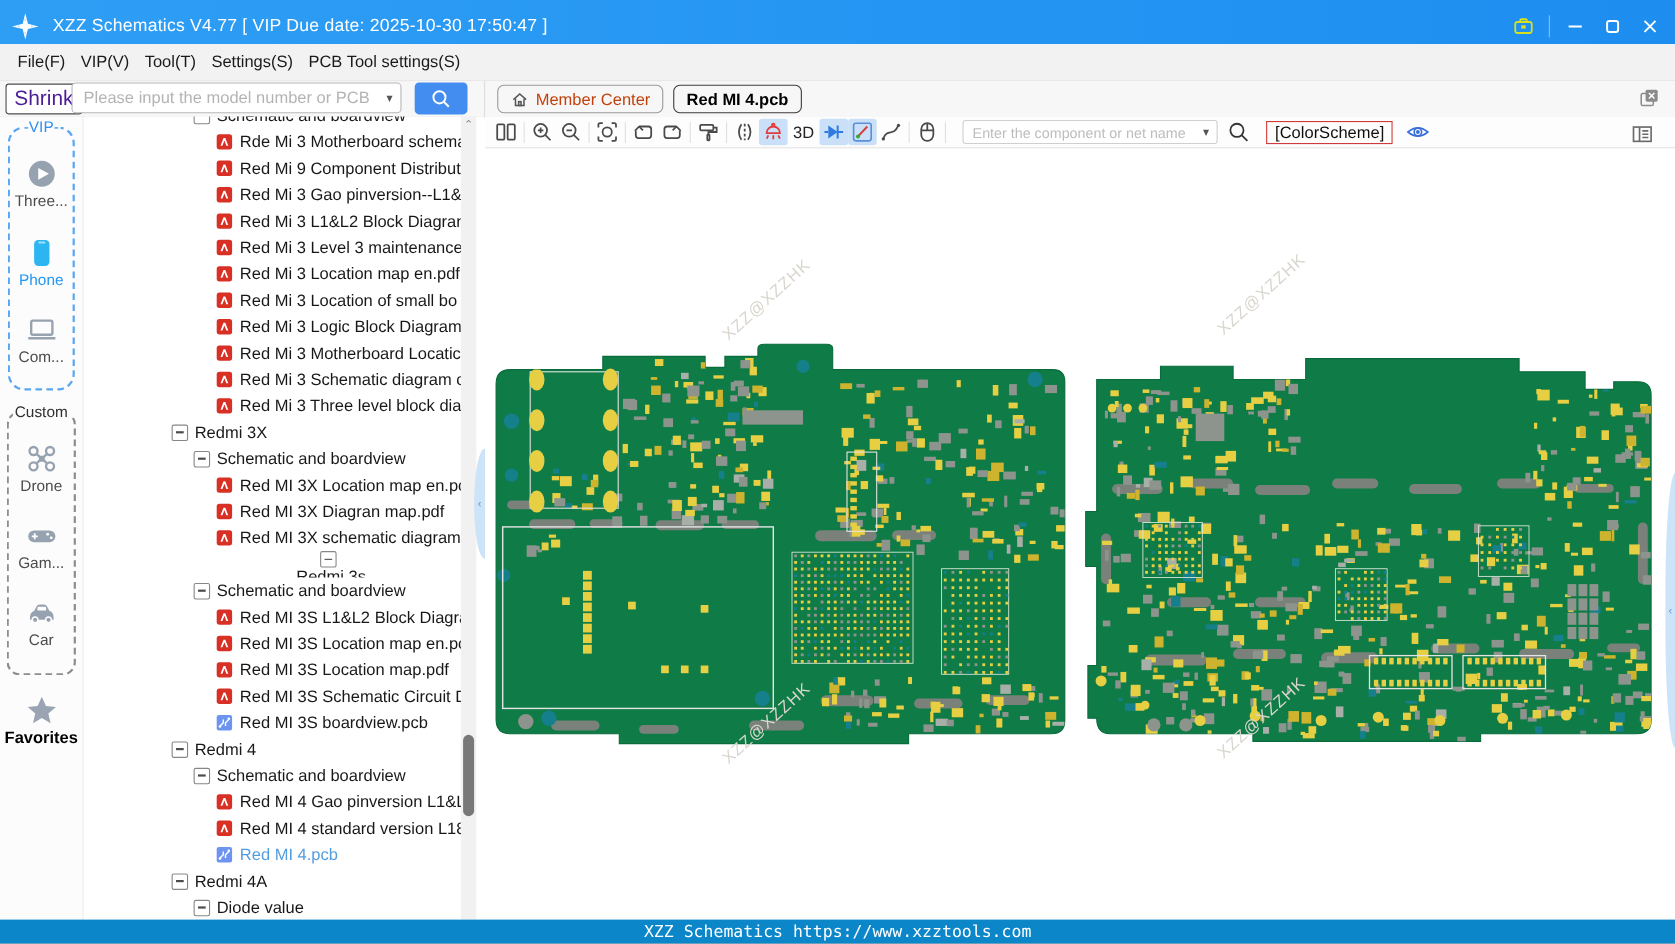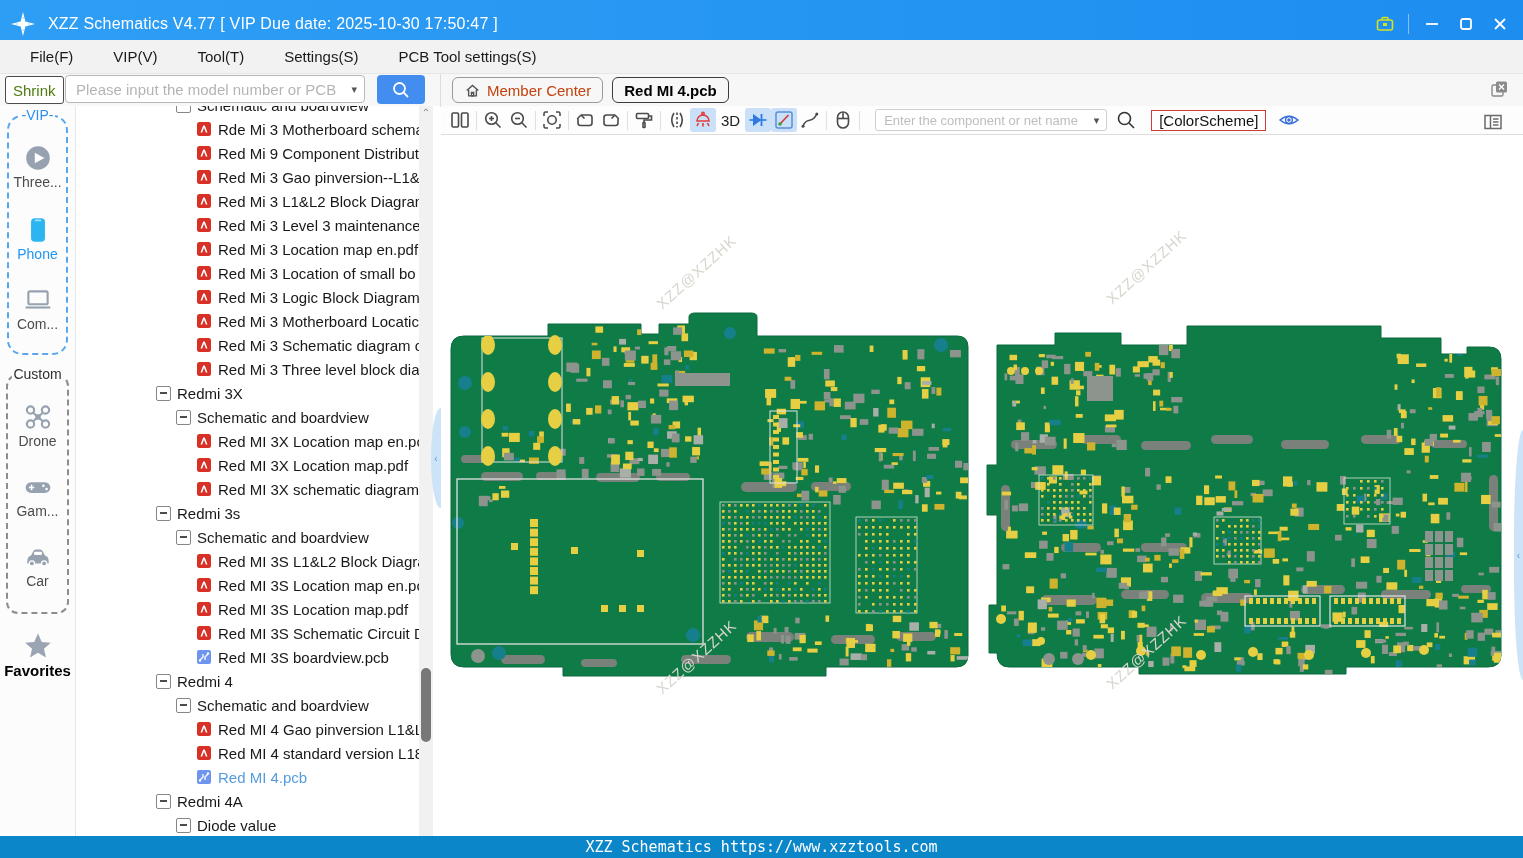--- a/index.html
+++ b/index.html
@@ -8,26 +8,26 @@
   
   .titlebar{position:absolute;left:0;top:0;right:0;height:47px;background:linear-gradient(90deg,#2e9ef5,#1d8ef0);
             display:flex;align-items:center;color:#fff;}
   .appicon{margin-left:10px;width:26px;height:26px;flex:0 0 auto;}
   .apptitle{margin-left:12px;font-size:16px;letter-spacing:.2px;}
   .titctrl{margin-left:auto;display:flex;align-items:center;height:100%;}
   .titbtn{width:34px;height:100%;display:flex;align-items:center;justify-content:center;cursor:default;}
   .titsep{width:1px;height:20px;background:rgba(255,255,255,.45);margin:0 6px;}
   
   .menubar{position:absolute;left:0;top:40px;right:0;height:33px;background:#f2f2f2;border-bottom:1px solid #e6e6e6;
-           display:flex;align-items:center;padding-left:30px;gap:40px;font-size:15px;color:#1a1a1a;}
+           display:flex;align-items:center;padding-left:16px;gap:14px;font-size:15px;color:#1a1a1a;}
   .menuitem{cursor:default;}
   
   .searchrow{position:absolute;left:0;top:74px;right:0;height:32px;background:#f7f7f7;border-bottom:1px solid #dcdcdc;}
   .shrinkbtn{position:absolute;left:5px;top:2px;height:26px;padding:0 7px;background:#fff;border:1px solid #4c4c4c;
-             border-radius:3px;font-size:15px;color:#4d7c0f;display:flex;align-items:center;}
+             border-radius:3px;font-size:19px;color:#4c1d95;display:flex;align-items:center;}
   .modelwrap{position:absolute;left:65px;top:1px;width:300px;height:28px;}
   .modelwrap input{width:100%;height:100%;box-sizing:border-box;border:1px solid #b8b8b8;border-radius:4px;
              padding:0 26px 0 10px;font-size:15px;font-family:inherit;color:#333;background:#fff;outline:none;}
   .modelwrap input::placeholder{color:#b4b4b4;}
   .chev{position:absolute;right:8px;top:50%;transform:translateY(-50%);font-size:11px;color:#555;pointer-events:auto;}
   .searchbtn{position:absolute;left:377px;top:1px;width:48px;height:29px;background:#448df0;border:none;border-radius:4px;
              display:flex;align-items:center;justify-content:center;}
   .rowdiv{position:absolute;left:440px;top:0;bottom:0;width:1px;background:#dcdcdc;}
   .tabs{position:absolute;left:452px;top:3px;display:flex;gap:9px;}
   .tab{height:24px;border:1px solid #9a9a9a;border-radius:6px;background:#f7f7f7;display:flex;align-items:center;
@@ -365,32 +365,32 @@
           </span>
           <span class="tlabel">Red MI 3X Location map en.pc</span>
         </div>
         <div class="trow" style="padding-left: 120px;">
           <span class="ficon">
             <svg width="16" height="16" viewBox="0 0 16 16">
               <rect x="1" y="1" width="14" height="14" rx="2.5" fill="#d93025"></rect>
               <path d="M4.5 11.5 L7.2 4.5 L8.8 4.5 L11.5 11.5 L9.8 11.5 L8 6.8 L6.2 11.5 Z" fill="#fff"></path>
             </svg>
           </span>
-          <span class="tlabel">Red MI 3X Location map.pdf</span>
+          <span class="tlabel">Red MI 3X Diagran map.pdf</span>
         </div>
         <div class="trow" style="padding-left: 120px;">
           <span class="ficon">
             <svg width="16" height="16" viewBox="0 0 16 16">
               <rect x="1" y="1" width="14" height="14" rx="2.5" fill="#d93025"></rect>
               <path d="M4.5 11.5 L7.2 4.5 L8.8 4.5 L11.5 11.5 L9.8 11.5 L8 6.8 L6.2 11.5 Z" fill="#fff"></path>
             </svg>
           </span>
           <span class="tlabel">Red MI 3X schematic diagram.</span>
         </div>
-        <div class="trow" style="padding-left: 80px;">
+        <div class="trow" style="padding-left: 80px; flex-direction: column;">
           <span class="minusbox">
             <i></i>
           </span>
           <span class="tlabel">Redmi 3s</span>
         </div>
         <div class="trow" style="padding-left: 100px;">
           <span class="minusbox">
             <i></i>
           </span>
           <span class="tlabel">Schematic and boardview</span>

